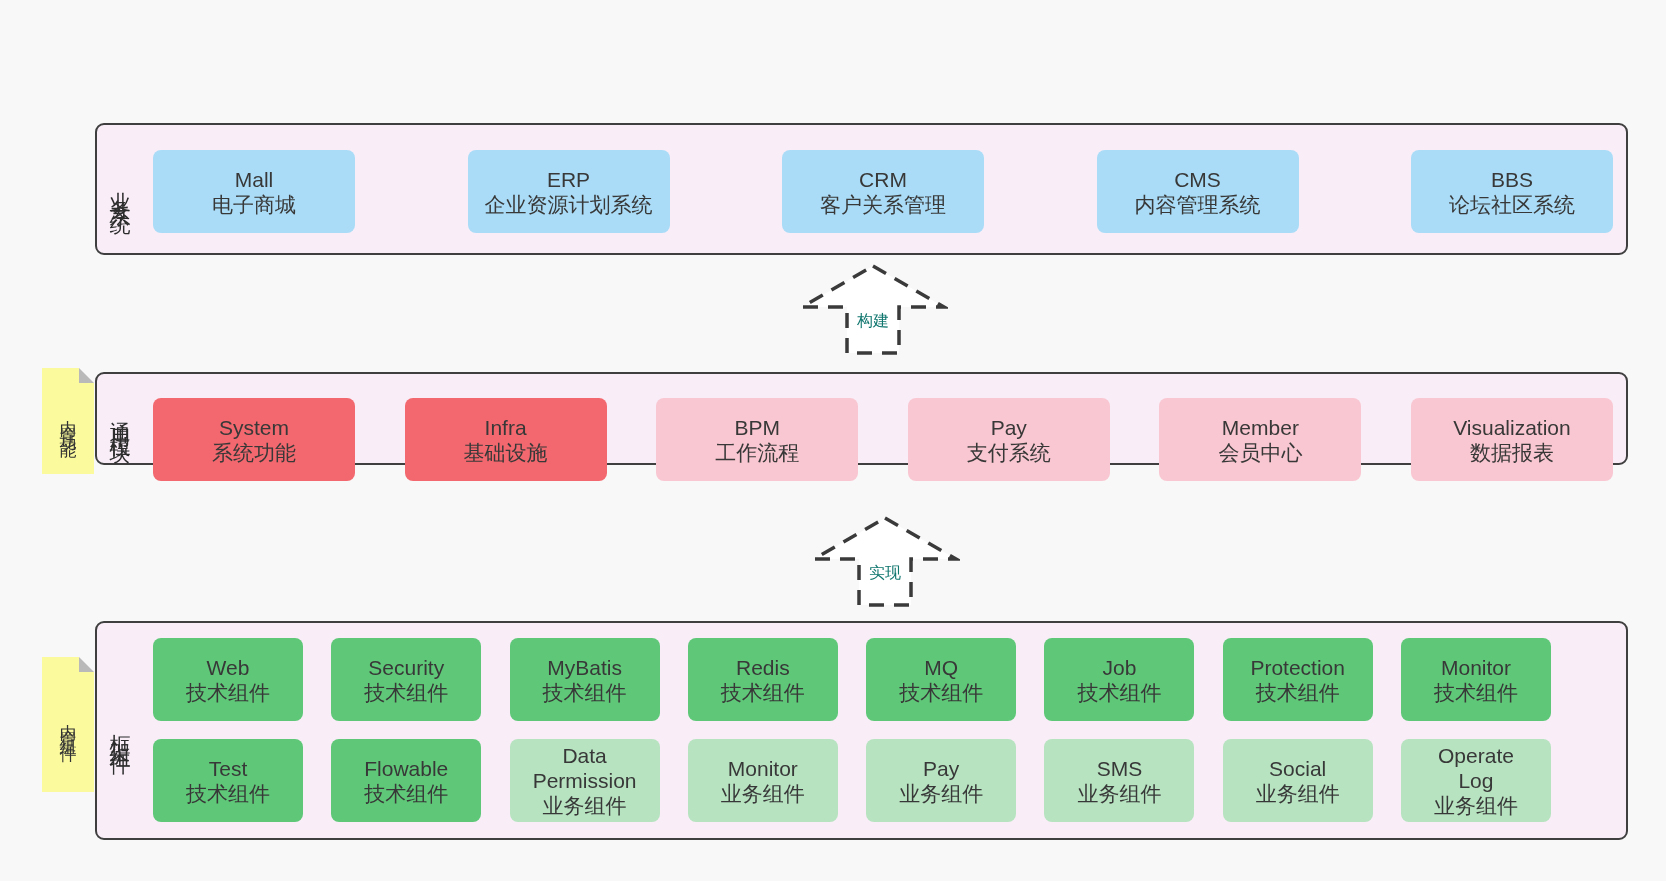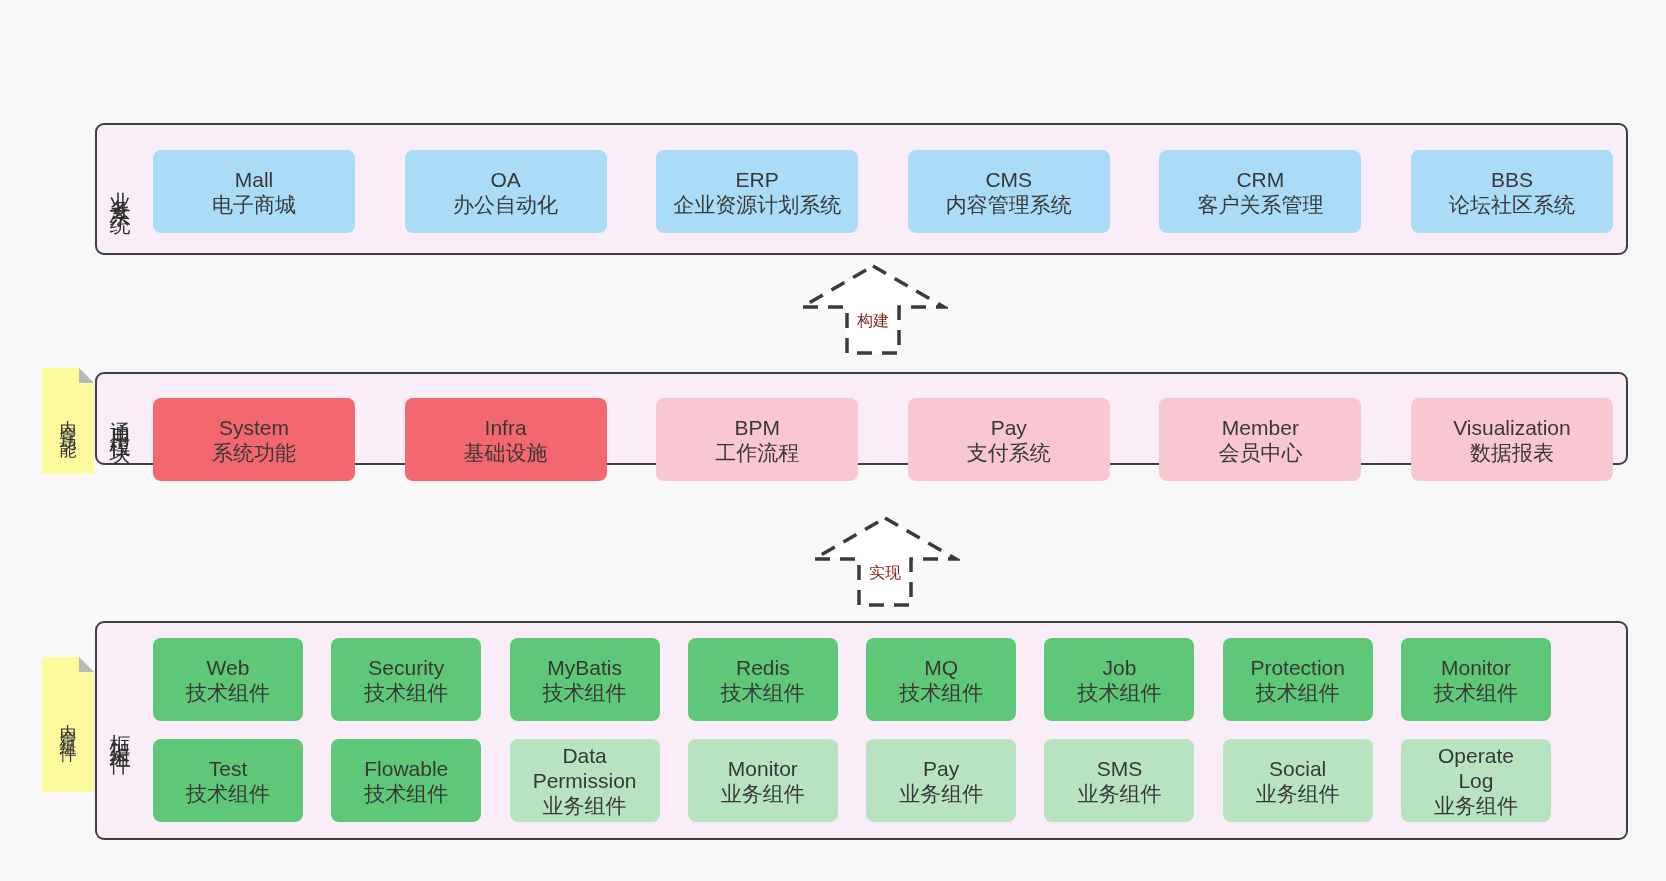--- a/index.html
+++ b/index.html
@@ -113,21 +113,21 @@
   .arrow-2 { left: 810px; top: 514px; }
   .arrow svg { display: block; }
   .arrow-label {
     position: absolute;
     left: 50%;
     top: 48px;
     transform: translateX(-50%);
     background: #ffffff;
     padding: 1px 4px;
     font-size: 16px;
-    color: #7f1d1d;
+    color: #0f766e;
     white-space: nowrap;
   }
 </style>
 </head>
 <body>
 
 <div class="canvas">
 
   <div class="sticky sticky-1">
     <span class="fold"></span>
@@ -139,34 +139,30 @@
   </div>
 
   <section class="panel panel-business">
     <div class="vlabel">业务系统</div>
     <div class="row row6 row-b1">
       <div class="box blue">
         <div class="box-title">Mall</div>
         <div class="box-sub">电子商城</div>
       </div>
       <div class="box blue">
-        <div class="box-title">OA</div>
-        <div class="box-sub">办公自动化</div>
-      </div>
-      <div class="box blue">
         <div class="box-title">ERP</div>
         <div class="box-sub">企业资源计划系统</div>
       </div>
       <div class="box blue">
+        <div class="box-title">CRM</div>
+        <div class="box-sub">客户关系管理</div>
+      </div>
+      <div class="box blue">
         <div class="box-title">CMS</div>
         <div class="box-sub">内容管理系统</div>
-      </div>
-      <div class="box blue">
-        <div class="box-title">CRM</div>
-        <div class="box-sub">客户关系管理</div>
       </div>
       <div class="box blue">
         <div class="box-title">BBS</div>
         <div class="box-sub">论坛社区系统</div>
       </div>
     </div>
   </section>
 
   <div class="arrow arrow-1">
     <svg width="150" height="95" viewBox="0 0 150 95">

